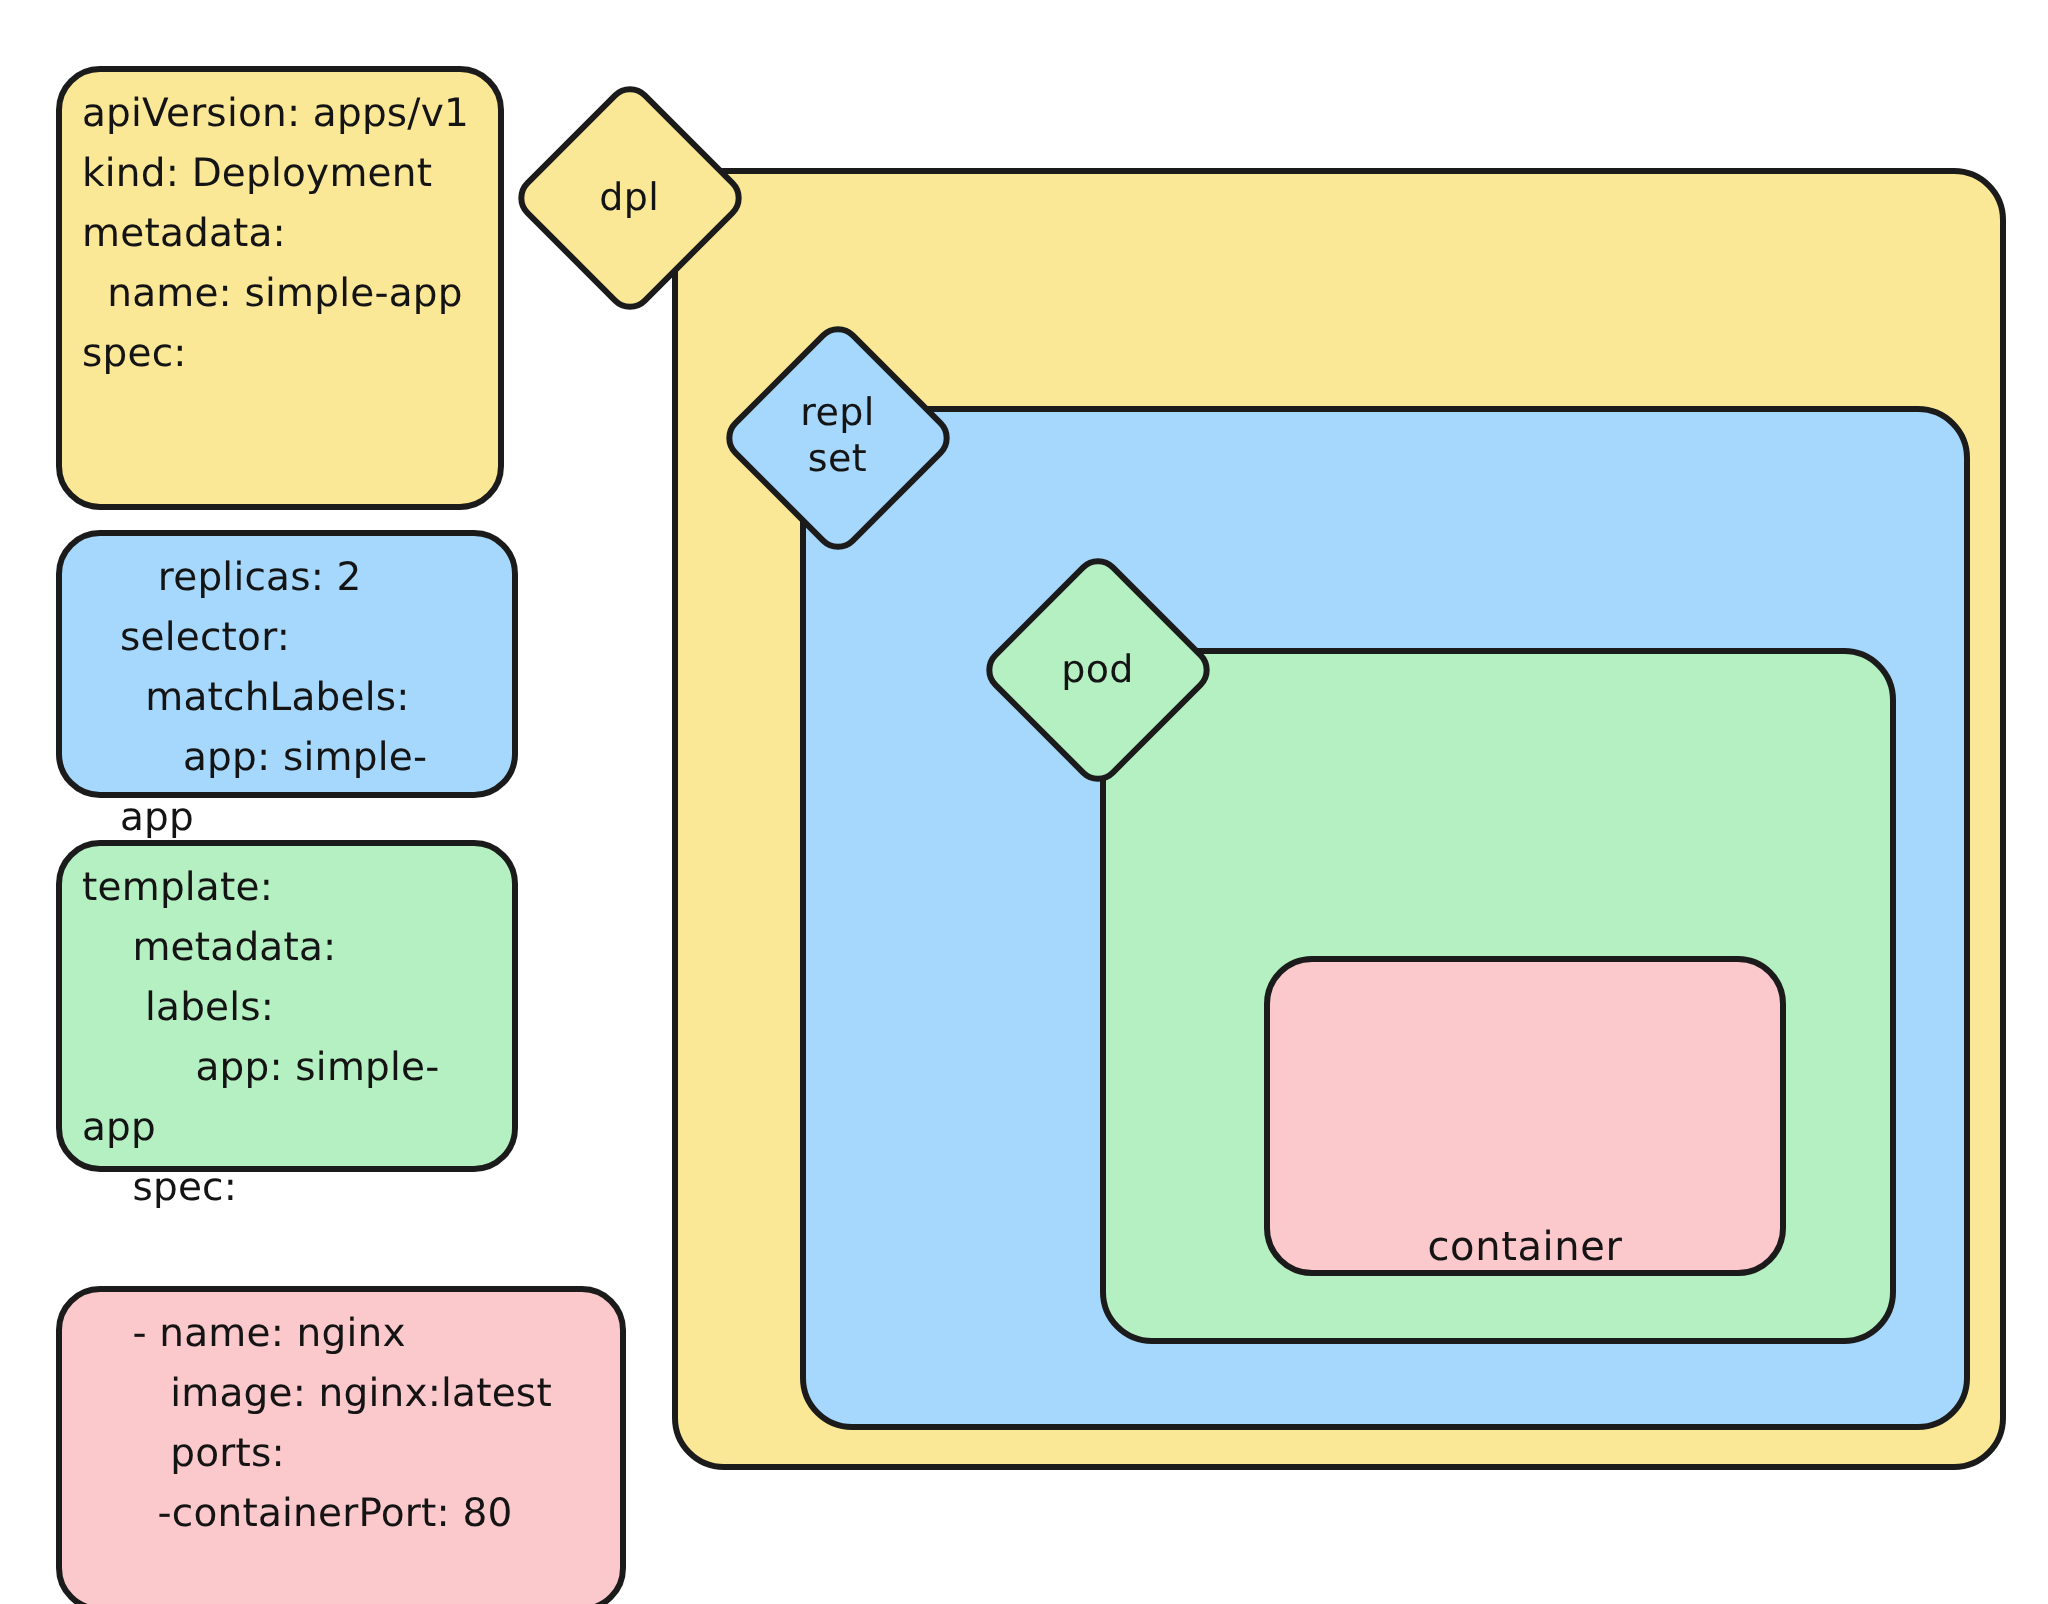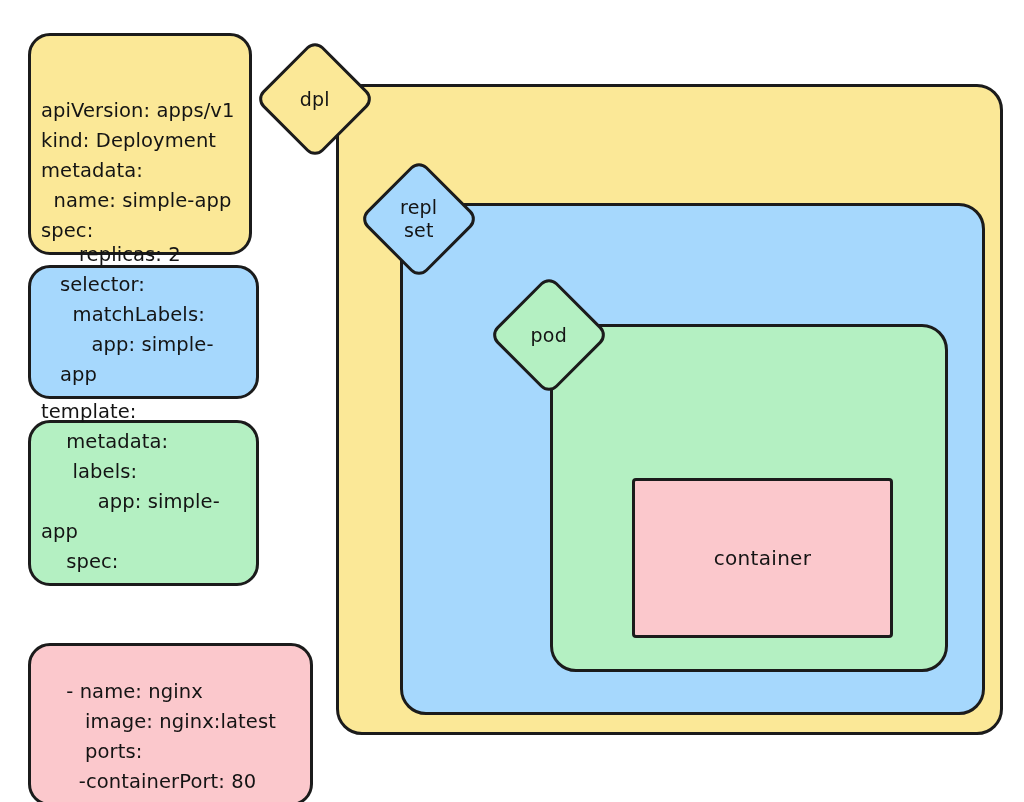--- a/index.html
+++ b/index.html
@@ -21,21 +21,21 @@
     width: 1024px;
     height: 802px;
   }
 
   .code-box {
     position: absolute;
     box-sizing: border-box;
     border: 3px solid #1b1b1b;
     border-radius: 22px;
     display: flex;
-    align-items: flex-end;
+    align-items: flex-start;
     padding: 6px 10px;
   }
 
   .code-text {
     font-family: "DejaVu Sans", sans-serif;
     font-size: 19.5px;
     line-height: 30px;
     color: #141414;
     white-space: pre-wrap;
     letter-spacing: 0.1px;
@@ -47,23 +47,23 @@
     position: absolute;
     box-sizing: border-box;
     border: 3.5px solid #1b1b1b;
     border-radius: 26px;
   }
 
   .leaf-box {
     position: absolute;
     box-sizing: border-box;
     border: 3.5px solid #1b1b1b;
-    border-radius: 4px;
+    border-radius: 24px;
     display: flex;
-    align-items: center;
+    align-items: flex-end;
     justify-content: center;
   }
 
   .leaf-label {
     font-family: "DejaVu Sans", sans-serif;
     font-size: 20px;
     color: #141414;
     letter-spacing: 0.3px;
   }
 

